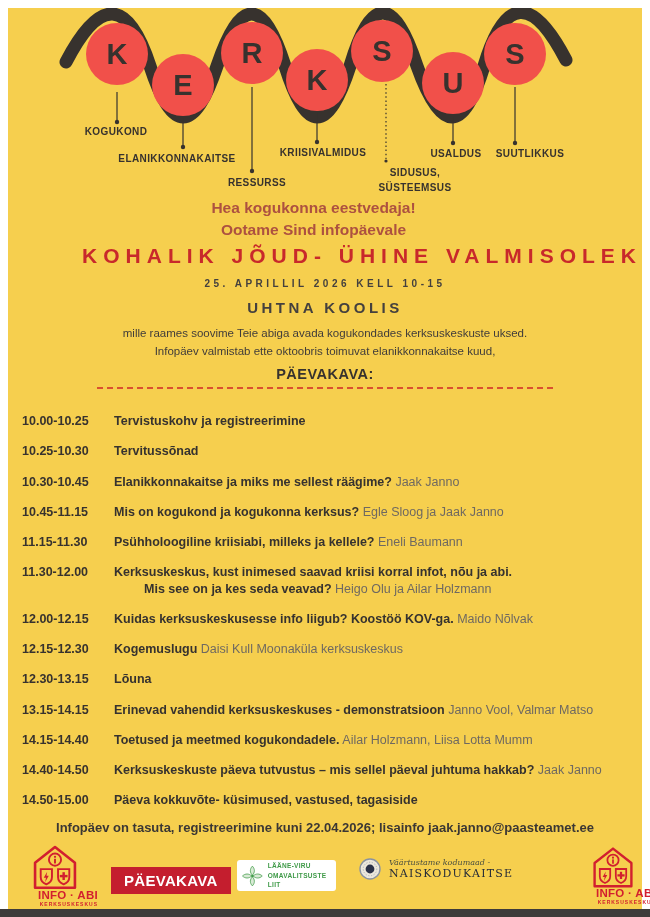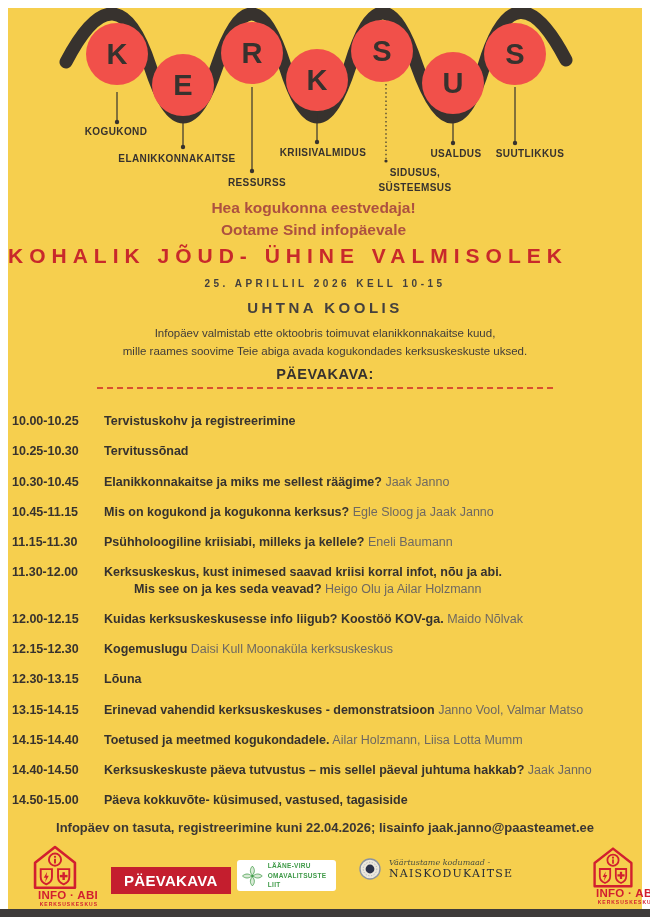--- a/index.html
+++ b/index.html
@@ -37,21 +37,21 @@
   .l4{left:315px;top:139px}
   .l5{left:407px;top:158px;white-space:pre-line;text-align:center;line-height:1.45;}
   .l6{left:448px;top:140px}.l7{left:522px;top:140px}
 
   
   .greeting{
     position:absolute;left:0;top:189px;width:611px;text-align:center;
     color:#ad5140;font-weight:bold;font-size:15.5px;line-height:1.45;
   }
   .main-title{
-    position:absolute;left:0;top:236px;width:634px;text-align:left;
+    position:absolute;left:0;top:236px;width:634px;text-align:right;
     color:#c8292b;font-weight:bold;font-size:21px;letter-spacing:6px;
     white-space:nowrap;
   }
   .date-line{
     position:absolute;left:0;top:270px;width:634px;text-align:center;
     color:#44403e;font-weight:bold;font-size:10px;letter-spacing:3.5px;
   }
   .venue-line{
     position:absolute;left:0;top:291px;width:634px;text-align:center;
     color:#44403e;font-weight:bold;font-size:15px;letter-spacing:3.5px;
@@ -63,21 +63,21 @@
   .agenda-heading{
     position:absolute;left:0;top:358px;width:634px;text-align:center;
     color:#37322e;font-weight:bold;font-size:14.5px;letter-spacing:0.5px;
   }
   .dash-line{
     position:absolute;left:89px;top:379px;width:456px;height:0;
     border-top:2px dashed #d9502f;
   }
 
   
-  .schedule{position:absolute;left:4px;top:405px;width:614px;}
+  .schedule{position:absolute;left:14px;top:405px;width:614px;}
   .row{display:flex;margin-bottom:14px;font-size:12.5px;line-height:1.3;}
   .row .time{width:84px;flex-shrink:0;font-weight:bold;color:#37322e;white-space:nowrap;}
   .row .desc{margin-left:8px;color:#36322f;white-space:nowrap;}
   .row .t-title,.row .t-title2{font-weight:bold;color:#36322f;}
   .row .t-speaker,.row .t-speaker2{font-weight:normal;color:#6f6961;}
   .row .line2{padding-left:30px;white-space:nowrap;}
   .row.gap-before{margin-top:9px;}
 
   
   .footer-note{
@@ -158,22 +158,22 @@
   </div>
 
   <div class="greeting">
     <div>Hea kogukonna eestvedaja!</div>
     <div>Ootame Sind infopäevale</div>
   </div>
   <div class="main-title">KOHALIK JÕUD- ÜHINE VALMISOLEK</div>
   <div class="date-line">25. APRILLIL 2026 KELL 10-15</div>
   <div class="venue-line">UHTNA KOOLIS</div>
   <div class="intro">
+    <div>mille raames soovime Teie abiga avada kogukondades kerksuskeskuste uksed.</div>
     <div>Infopäev valmistab ette oktoobris toimuvat elanikkonnakaitse kuud,</div>
-    <div>mille raames soovime Teie abiga avada kogukondades kerksuskeskuste uksed.</div>
   </div>
   <div class="agenda-heading">PÄEVAKAVA:</div>
   <div class="dash-line"></div>
 
   <div class="schedule" id="schedule">
       <div class="row">
       <div class="time t-time">10.00-10.25</div>
       <div class="desc">
         <div class="line1"><span class="t-title">Tervistuskohv ja registreerimine</span><span class="t-speaker"></span></div>
 

